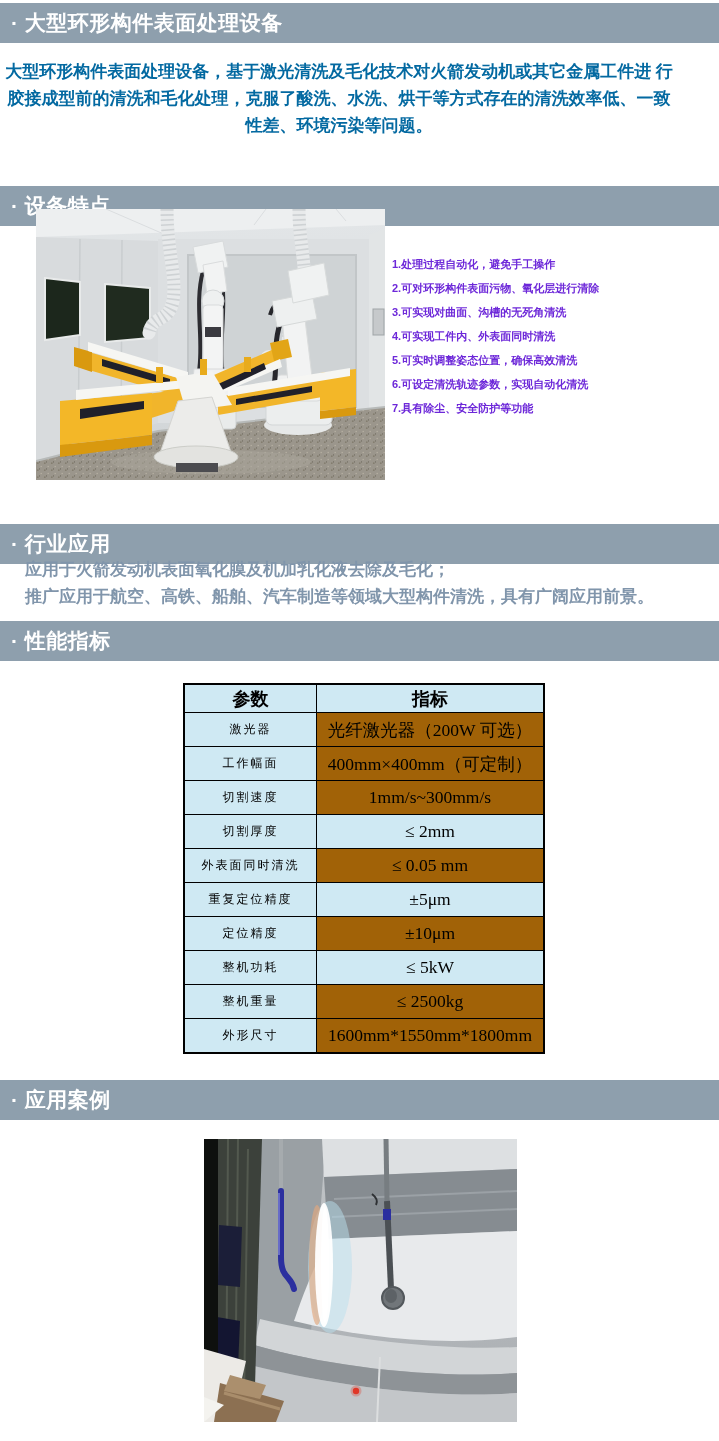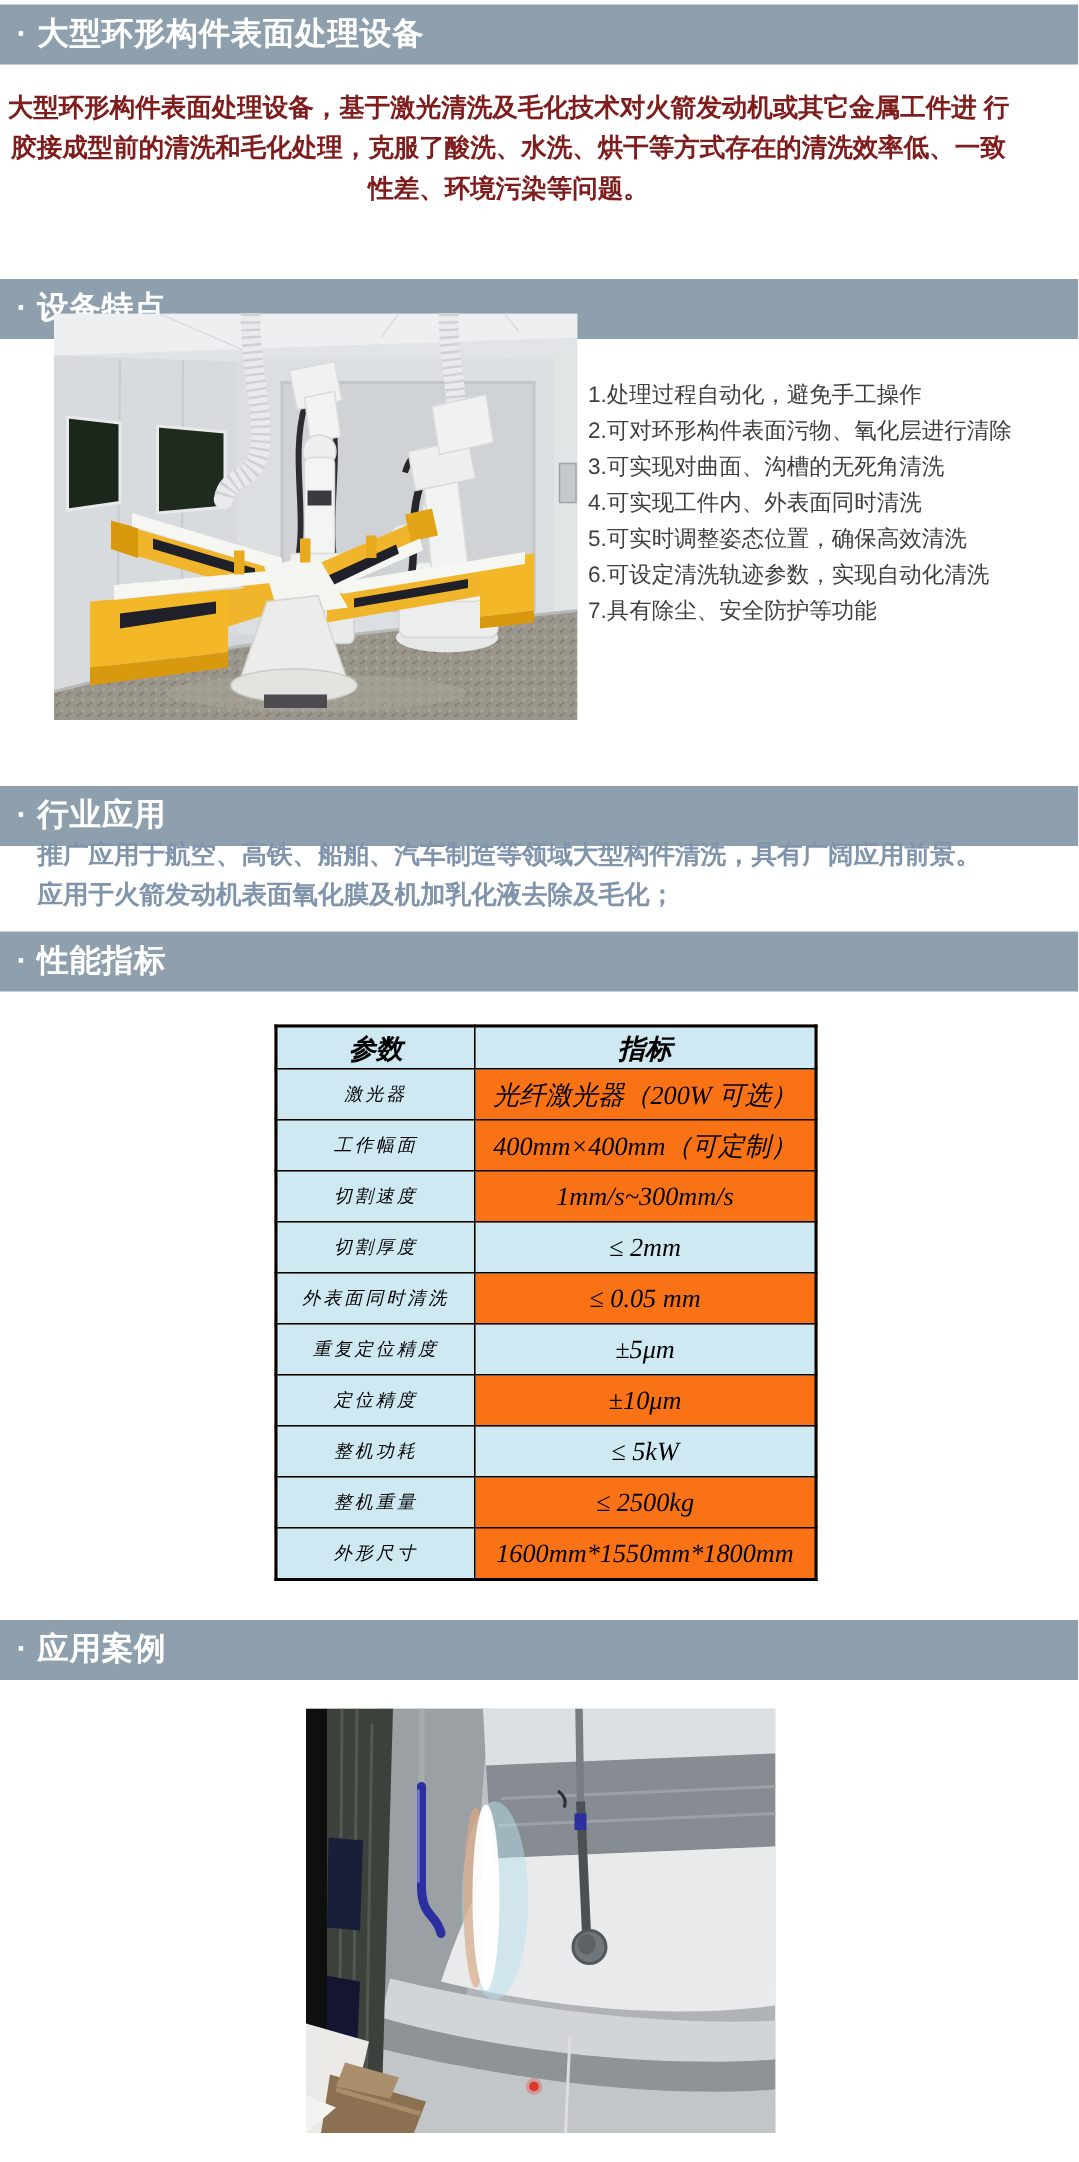--- a/index.html
+++ b/index.html
@@ -12,40 +12,39 @@
     color:#ffffff;font-weight:bold;font-size:21px;line-height:40px;
     padding-left:11px;box-sizing:border-box;letter-spacing:.5px;
   }
   .bar-1{top:3px;}
   .bar-2{top:150px;margin-top:36px;}
   .bar-3{top:498px;margin-top:26px;}
   .bar-4{top:621px;}
   .bar-5{top:1080px;}
   .intro{
     position:absolute;top:58px;left:0;width:678px;box-sizing:border-box;
-    padding:0 2px;text-align:center;color:#7f1d1d;font-size:17px;
+    padding:0 2px;text-align:center;color:#0369a1;font-size:17px;
     line-height:27px;font-weight:600;
   }
   .features{
-    position:absolute;left:392px;top:252px;color:#404040;font-size:15px;
-    font-weight:400;line-height:24px;white-space:nowrap;
+    position:absolute;left:392px;top:252px;color:#6d28d9;font-size:11px;
+    font-weight:700;line-height:24px;white-space:nowrap;
   }
   .industry{
     position:absolute;left:25px;top:556px;color:#8095ab;font-size:17px;
     font-weight:700;line-height:27px;white-space:nowrap;
   }
   .photo{position:absolute;display:block;}
   .photo-equipment{left:36px;top:209px;}
   .photo-case{left:204px;top:1139px;}
   table.spec{
     position:absolute;left:183px;top:683px;width:357px;
-    border-collapse:collapse;table-layout:fixed;background:#f97316;
+    border-collapse:collapse;table-layout:fixed;background:#a16207;
     font-family:"Liberation Serif",serif;color:#000;
     border:2px solid #000;
-    font-style:italic;
   }
   .spec th,.spec td{border:1px solid #000;text-align:center;vertical-align:middle;padding:0;}
   .spec th{
     height:27px;background:#cfe9f3;font-family:"Liberation Sans",sans-serif;
     font-weight:bold;font-size:18px;
   }
   .spec th.col-param{width:131px;}
   .spec th.col-value{width:226px;}
   .spec td.param{
     height:33px;background:#cfe9f3;font-size:12px;letter-spacing:2px;
@@ -168,22 +167,22 @@
     <div>5.可实时调整姿态位置，确保高效清洗</div>
     <div>6.可设定清洗轨迹参数，实现自动化清洗</div>
     <div>7.具有除尘、安全防护等功能</div>
   </div>
 
   <div class="sec-bar bar-3">
     <span>· 行业应用</span>
   </div>
 
   <div class="industry">
+    <div>应用于火箭发动机表面氧化膜及机加乳化液去除及毛化；</div>
     <div>推广应用于航空、高铁、船舶、汽车制造等领域大型构件清洗，具有广阔应用前景。</div>
-    <div>应用于火箭发动机表面氧化膜及机加乳化液去除及毛化；</div>
   </div>
 
   <div class="sec-bar bar-4">
     <span>· 性能指标</span>
   </div>
 
   <table class="spec">
     <thead>
       <tr>
         <th class="col-param">参数</th>

